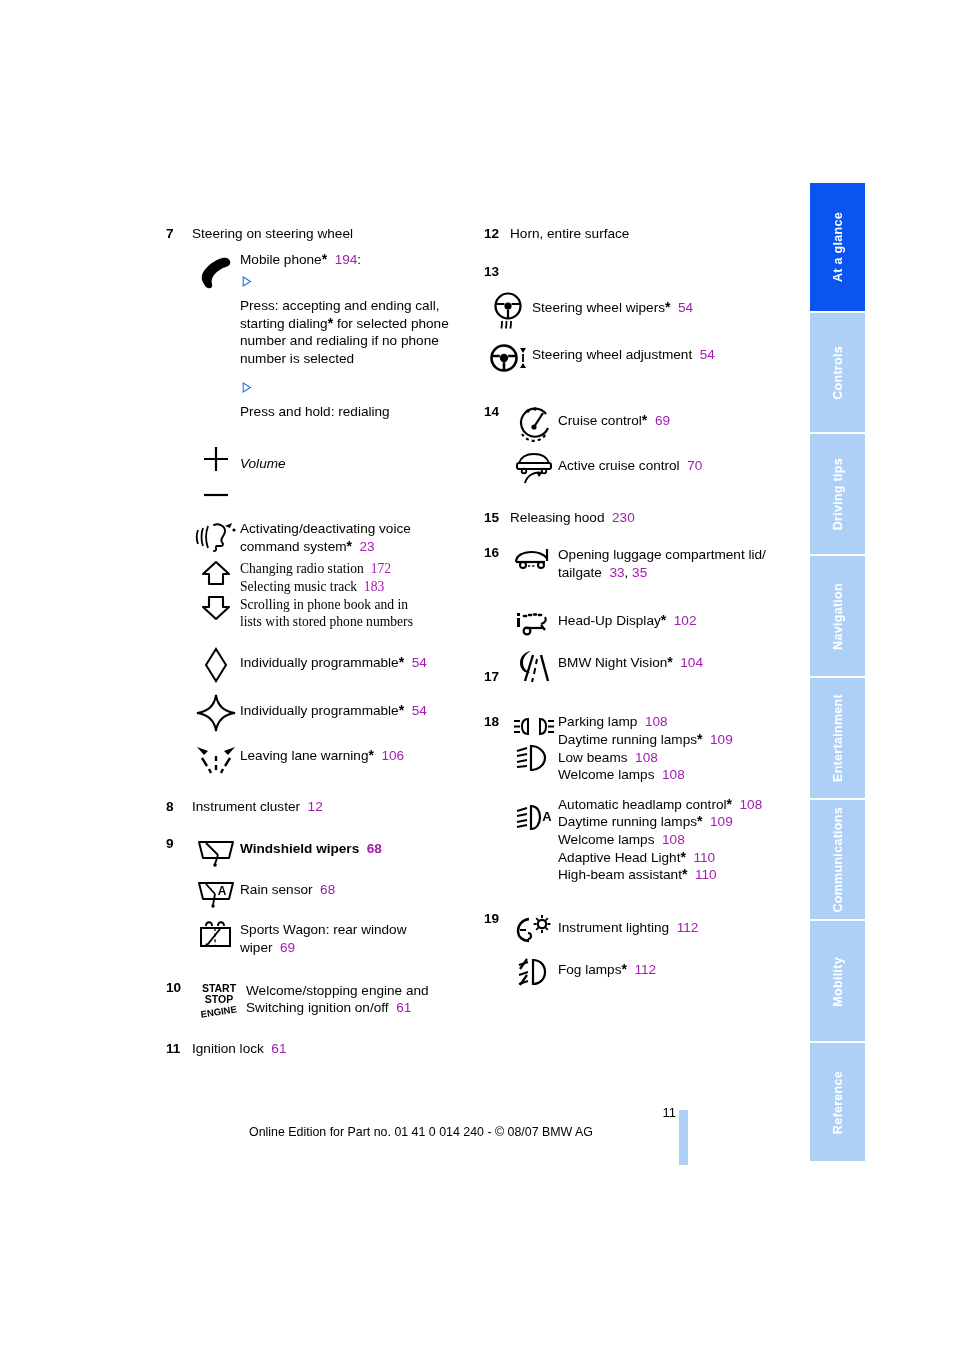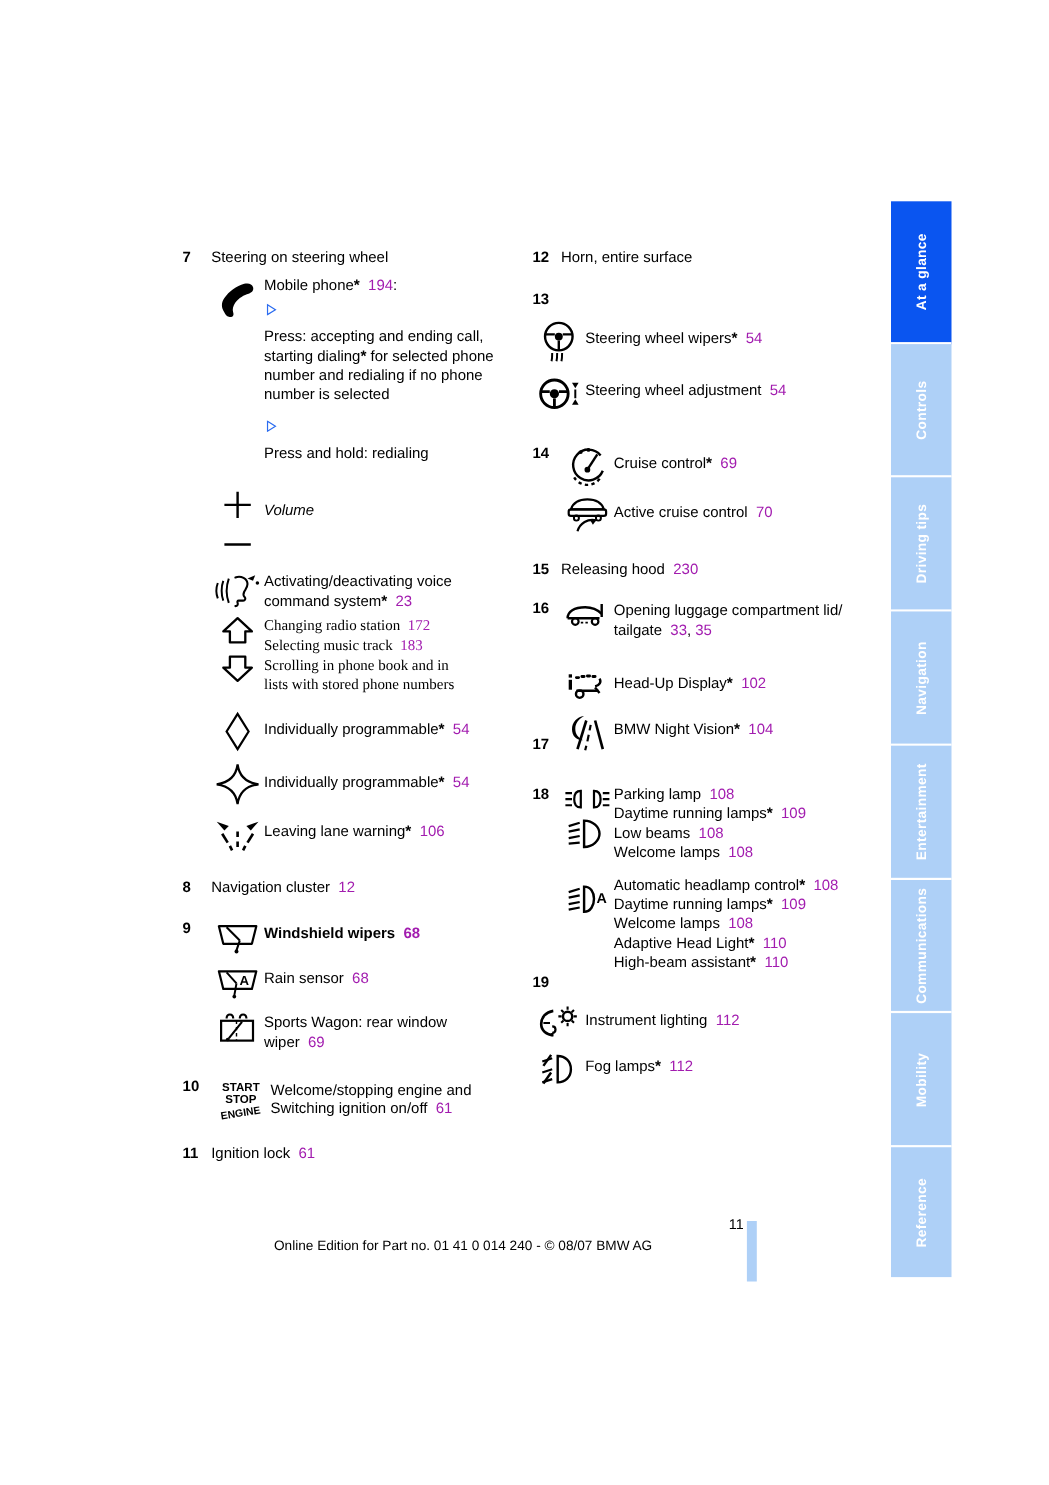--- a/index.html
+++ b/index.html
@@ -273,21 +273,21 @@
           <div class="text-cell" style="padding-top:6px;">
             <span>Leaving lane warning</span><span class="star">*</span>&nbsp;&nbsp;<span class="ref">106</span>
           </div>
         </div>
       </div>
     </div>
 
     <div class="item" style="margin-top:24px;">
       <div class="num">8</div>
       <div class="item-body">
-        <div class="plain-row"><span>Navigation cluster</span>&nbsp;&nbsp;<span class="ref">12</span></div>
+        <div class="plain-row"><span>Instrument cluster</span>&nbsp;&nbsp;<span class="ref">12</span></div>
       </div>
     </div>
 
     <div class="item" style="margin-top:20px;">
       <div class="num">9</div>
       <div class="item-body">
         <div class="icon-row">
           <div class="icon-cell">
             <svg class="ico" width="46" height="32" viewBox="0 0 46 32">
               <path d="M6 6 L40 6 L36 22 L10 22 Z" fill="none" stroke="#000" stroke-width="2" stroke-linejoin="round"></path>
@@ -547,21 +547,21 @@
             <div><span>Automatic headlamp control</span><span class="star">*</span>&nbsp;&nbsp;<span class="ref">108</span></div>
             <div><span>Daytime running lamps</span><span class="star">*</span>&nbsp;&nbsp;<span class="ref">109</span></div>
             <div><span>Welcome lamps</span>&nbsp;&nbsp;<span class="ref">108</span></div>
             <div><span>Adaptive Head Light</span><span class="star">*</span>&nbsp;&nbsp;<span class="ref">110</span></div>
             <div><span>High-beam assistant</span><span class="star">*</span>&nbsp;&nbsp;<span class="ref">110</span></div>
           </div>
         </div>
       </div>
     </div>
 
-    <div class="item" style="flex-direction:column;">
+    <div class="item" style="margin-top:26px;">
       <div class="num">19</div>
       <div class="item-body">
         <div class="icon-row">
           <div class="icon-cell">
             <svg class="ico" width="46" height="36" viewBox="0 0 46 36">
               <path d="M18 8 C11 9 7 14 7 20 C7 26 12 30 18 30" fill="none" stroke="#000" stroke-width="2.4"></path>
               <path d="M9 19 H15" stroke="#000" stroke-width="2" fill="none"></path>
               <path d="M17 22 C19 22 20 23.5 20 25 C20 27 18.5 28 17 28" fill="none" stroke="#000" stroke-width="2"></path>
               <path d="M17 28 L17 31" stroke="#000" stroke-width="2" fill="none"></path>
               <circle cx="31" cy="13" r="4.2" fill="none" stroke="#000" stroke-width="2.2"></circle>

